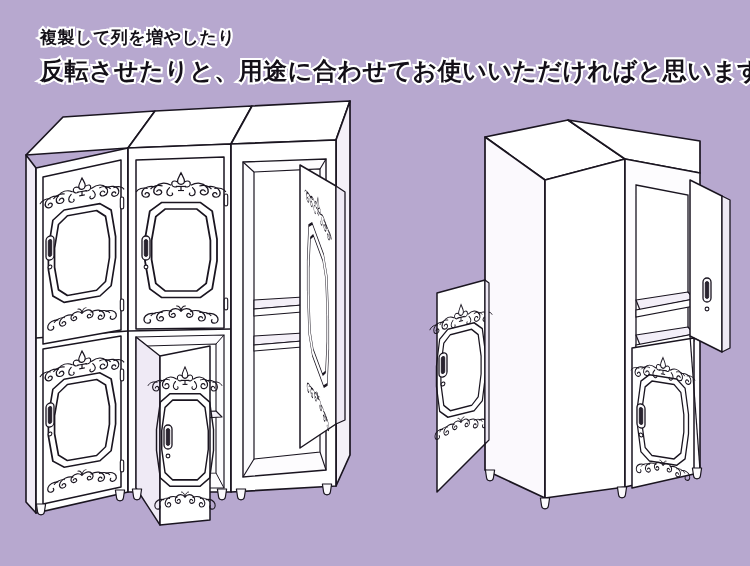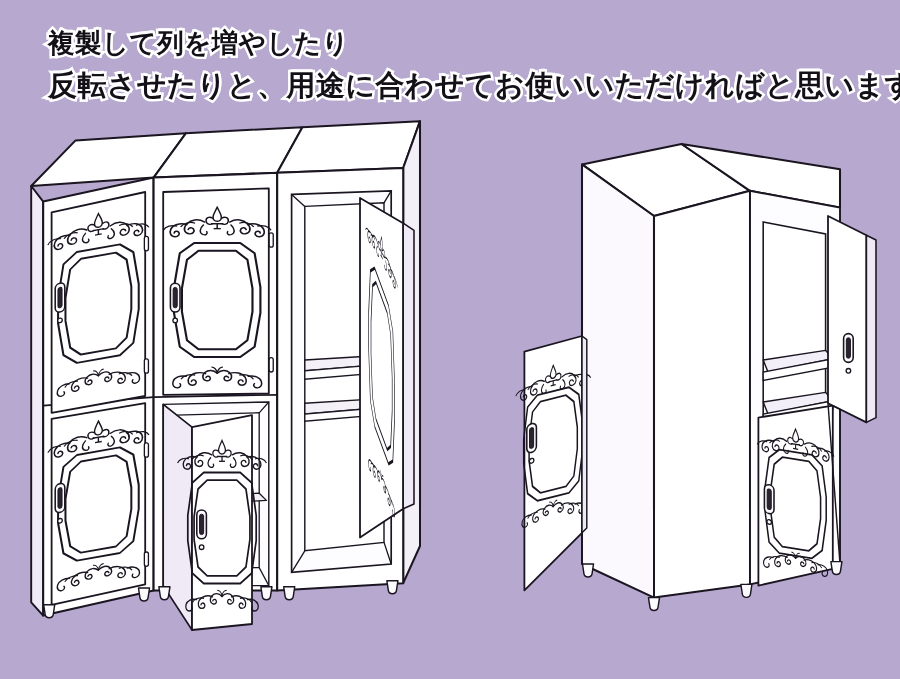--- a/index.html
+++ b/index.html
@@ -15,21 +15,21 @@
   .caption{
     position:absolute;
     left:40px; top:20px;
     width:690px;
     z-index:40;
     pointer-events:none;
   }
   .caption .line{
     font-family:"DejaVu Sans", sans-serif;
     font-weight:700;
-    font-size:22px;
+    font-size:17px;
     line-height:34px;
     color:#141018;
     letter-spacing:0.5px;
     white-space:nowrap;
     -webkit-text-stroke:4px #ffffff;
     paint-order:stroke fill;
     text-shadow:
       0 0 2px #fff, 0 0 2px #fff,
       1px 1px 0 #fff, -1px 1px 0 #fff, 1px -1px 0 #fff, -1px -1px 0 #fff,
       2px 0 0 #fff, -2px 0 0 #fff, 0 2px 0 #fff, 0 -2px 0 #fff;

